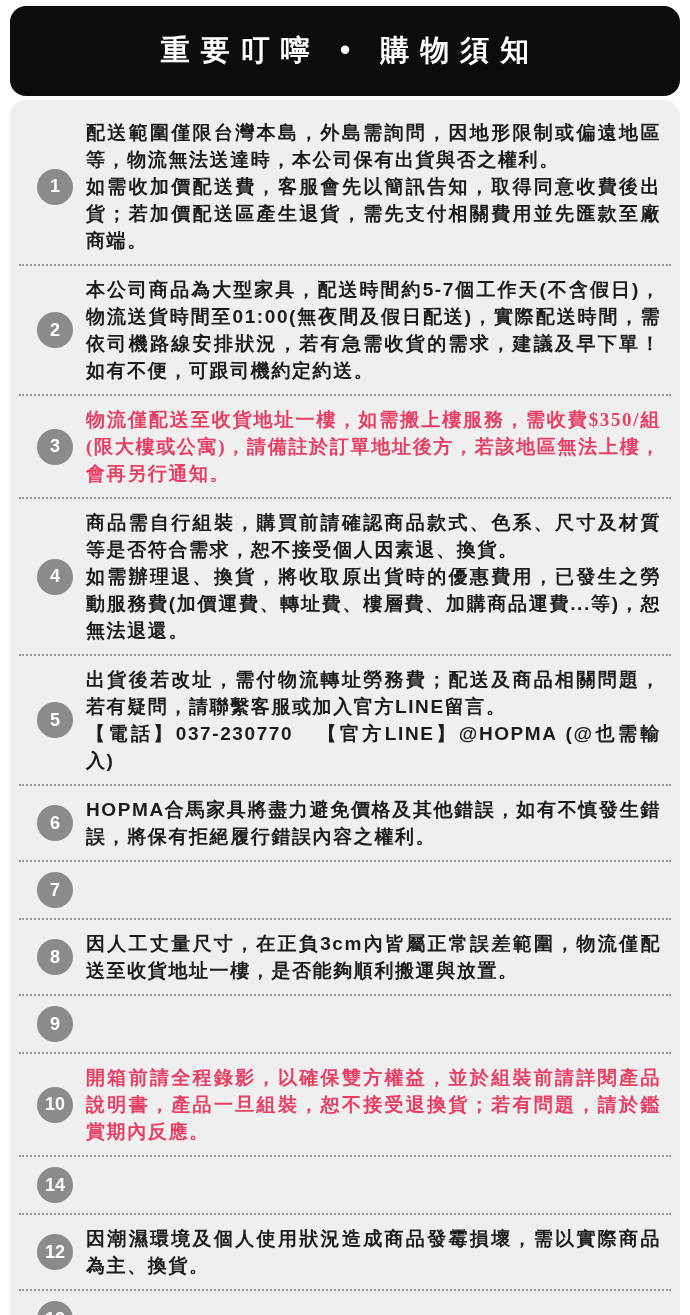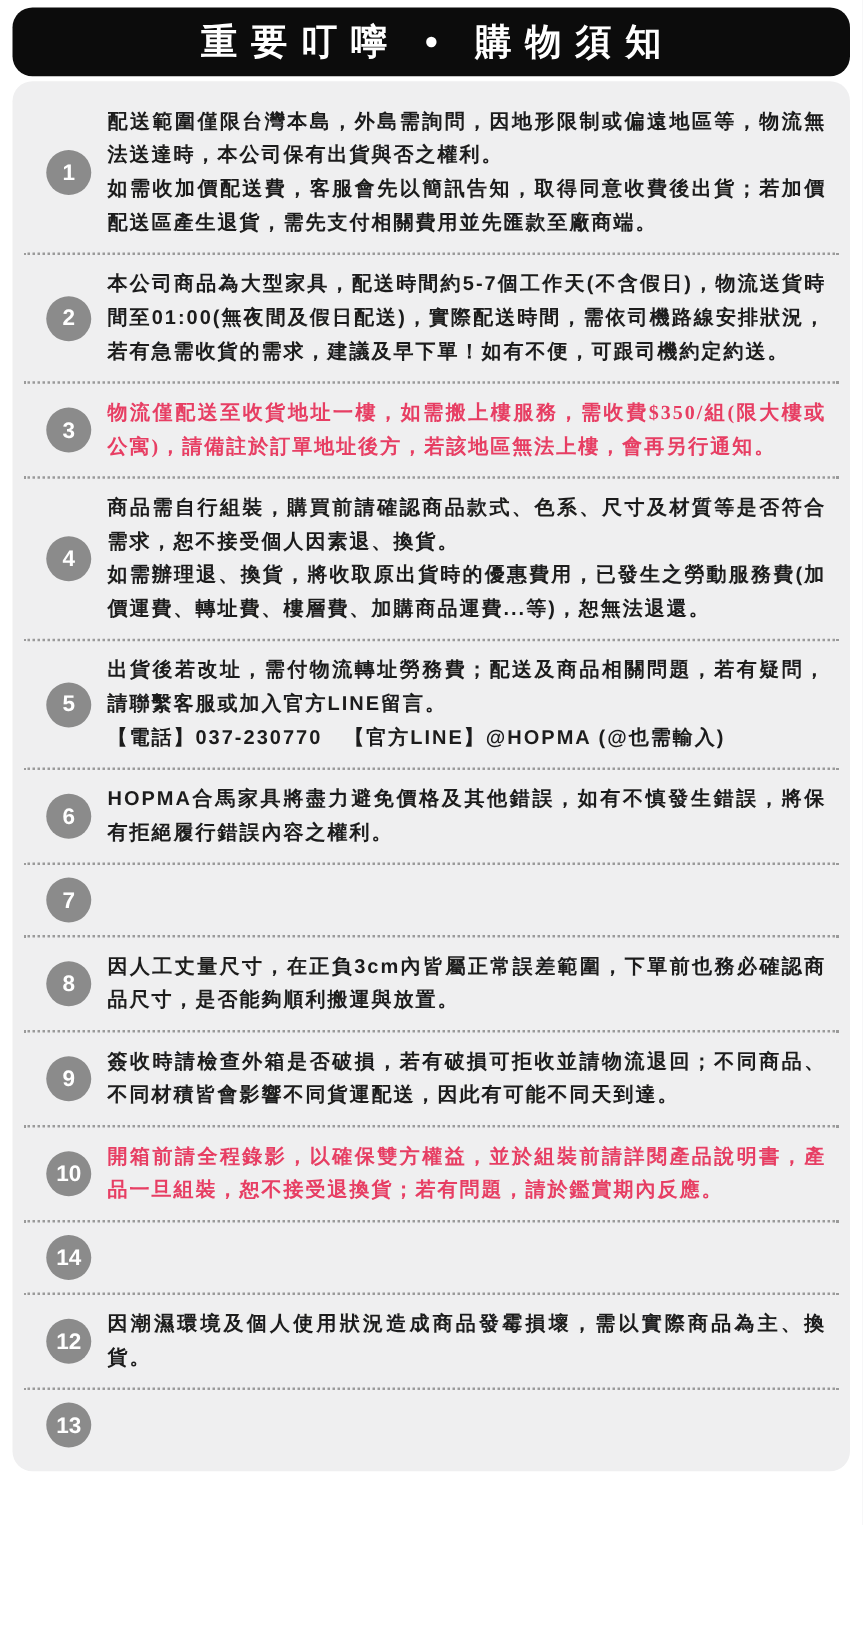--- a/index.html
+++ b/index.html
@@ -13,21 +13,21 @@
   *{box-sizing:border-box;}
   html,body{margin:0;padding:0;}
   body{
     width:690px;
     background:#ffffff;
     font-family:"Liberation Sans","DejaVu Sans",sans-serif;
   }
   .page{width:690px;}
   .banner{
     margin:6px 10px 4px;
-    height:55px;
+    height:90px;
     background:var(--header-bg);
     border-radius:16px;
     display:flex;
     align-items:center;
     justify-content:center;
   }
   .banner h1{
     margin:0;
     color:#ffffff;
     font-size:29px;
@@ -62,21 +62,21 @@
     font-size:18px;
     font-weight:700;
     display:flex;
     align-items:center;
     justify-content:center;
   }
   .text{
     margin:0;
     flex:1;
     color:var(--text);
-    font-size:16px;
+    font-size:19px;
     font-weight:700;
     line-height:27px;
     letter-spacing:1.6px;
     text-align:justify;
     white-space:pre-line;
   }
   .text.alert{color:var(--alert);font-family:Liberation Serif, serif;}
 </style>
 </head>
 <body>
@@ -120,26 +120,25 @@
     <span class="badge">6</span>
     <p class="text">HOPMA合馬家具將盡力避免價格及其他錯誤，如有不慎發生錯誤，將保有拒絕履行錯誤內容之權利。</p>
   </section>
 
   <section class="item">
     <span class="badge">7</span>
   </section>
 
   <section class="item">
     <span class="badge">8</span>
-    <p class="text">因人工丈量尺寸，在正負3cm內皆屬正常誤差範圍，下單前也務必確認商品尺寸，是否能夠順利搬運與放置。</p>
+    <p class="text">因人工丈量尺寸，在正負3cm內皆屬正常誤差範圍，物流僅配送至收貨地址一樓，是否能夠順利搬運與放置。</p>
   </section>
 
   <section class="item">
     <span class="badge">9</span>
-    <p class="text">簽收時請檢查外箱是否破損，若有破損可拒收並請物流退回；不同商品、不同材積皆會影響不同貨運配送，因此有可能不同天到達。</p>
   </section>
 
   <section class="item">
     <span class="badge">10</span>
     <p class="text alert">開箱前請全程錄影，以確保雙方權益，並於組裝前請詳閱產品說明書，產品一旦組裝，恕不接受退換貨；若有問題，請於鑑賞期內反應。</p>
   </section>
 
   <section class="item">
     <span class="badge">14</span>
   </section>

